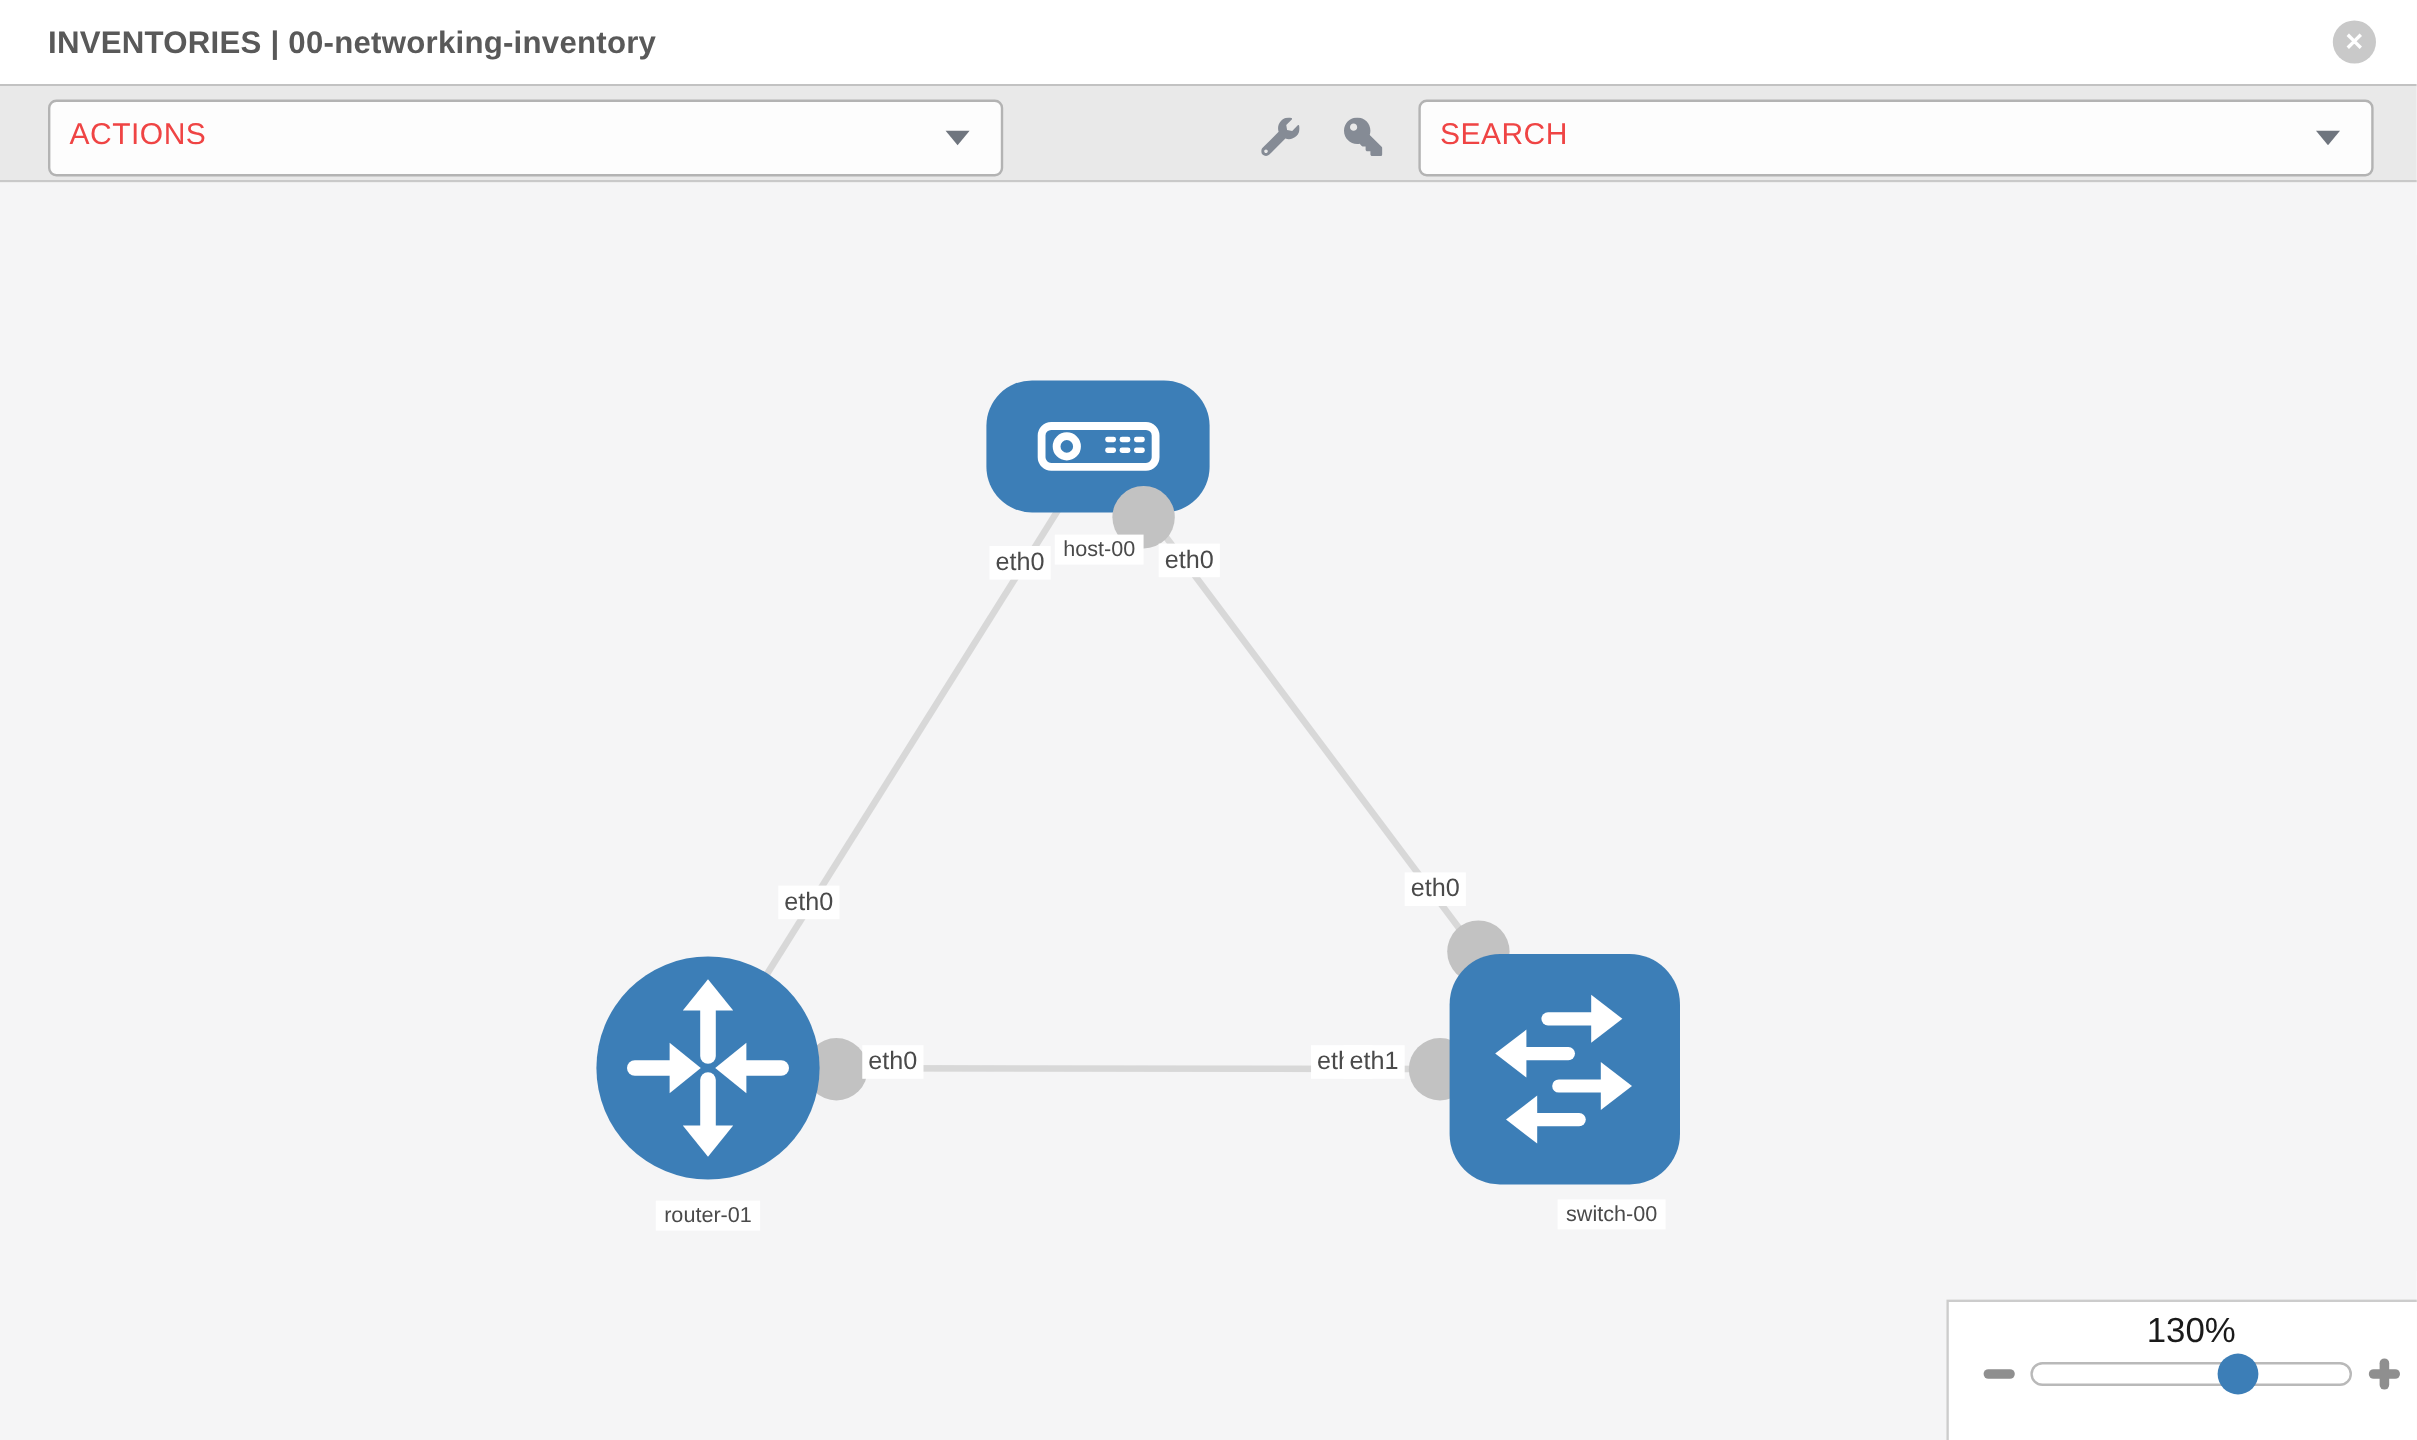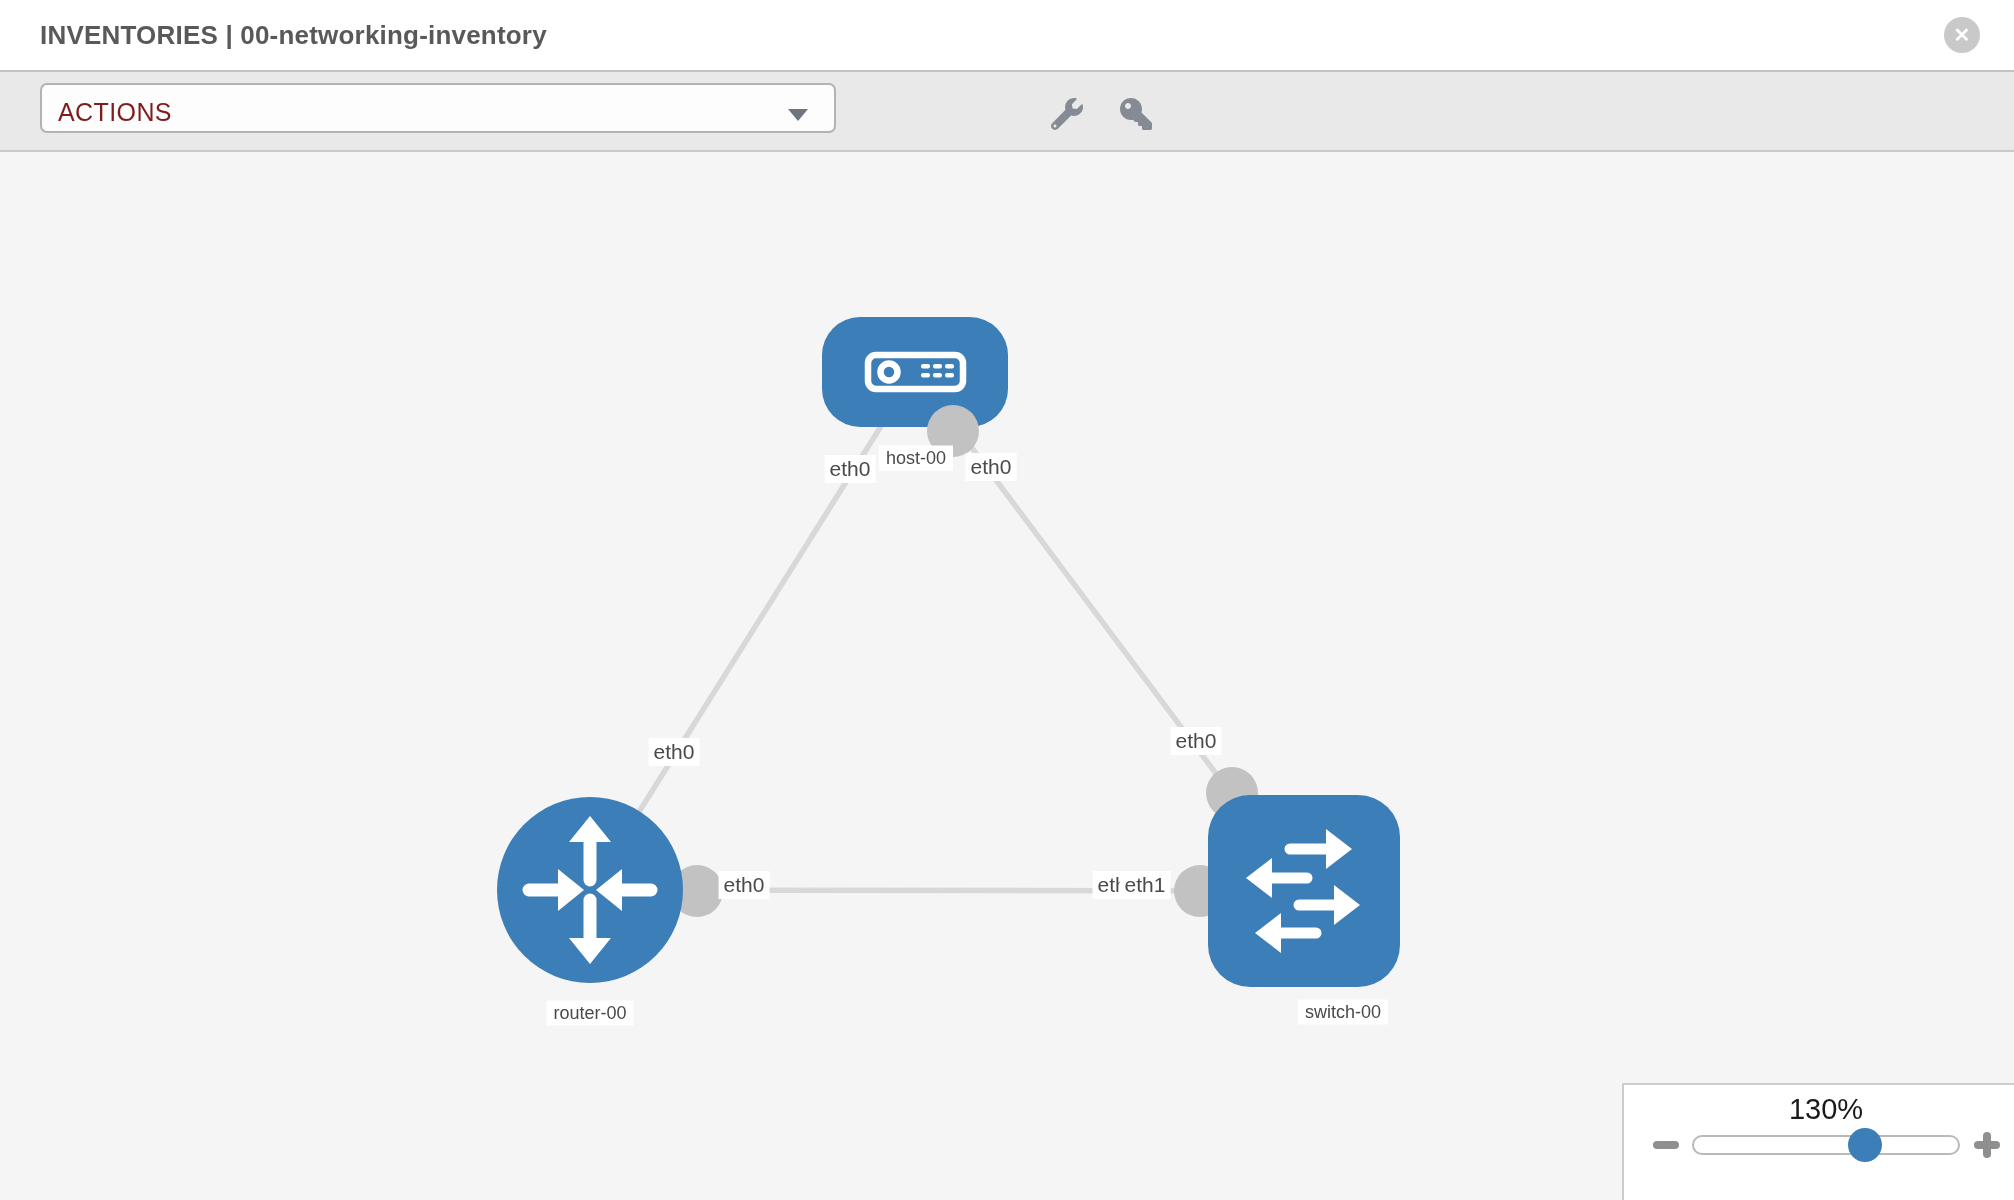--- a/index.html
+++ b/index.html
@@ -11,22 +11,22 @@
             border-bottom:2px solid #c2c2c2; }
   .header-title { position:absolute; left:40px; top:0; line-height:70px;
                   font-size:26px; font-weight:bold; color:#595959; letter-spacing:.2px; }
   .close-btn { position:absolute; left:1944px; top:17px; width:36px; height:36px;
                border-radius:50%; background:#c9c9c9; color:#fff; font-size:20px; font-weight:bold;
                display:flex; align-items:center; justify-content:center; cursor:pointer; }
 
   
   .toolbar { position:absolute; left:0; top:72px; width:2014px; height:80px;
              background:#e9e9e9; border-bottom:2px solid #c9c9c9; }
-  .select-box { position:absolute; top:11px; height:50px; background:#fdfdfd;
-                border:2px solid #b3b3b3; border-radius:7px; font-size:25px; color:#7f1d1d;
+  .select-box { position:absolute; top:11px; height:64px; background:#fdfdfd;
+                border:2px solid #b3b3b3; border-radius:7px; font-size:25px; color:#ef4444;
                 line-height:54px; padding-left:16px; letter-spacing:.4px; cursor:pointer; }
   .actions-box { left:40px; width:796px; }
   .search-box  { left:1182px; width:796px; }
   .caret-down { position:absolute; right:26px; top:24px; width:0; height:0;
                 border-left:10px solid transparent; border-right:10px solid transparent;
                 border-top:12px solid #6f757e; }
   .tool-icon { position:absolute; top:26px; width:32px; height:32px; cursor:pointer; }
   .tool-icon svg { width:100%; height:100%; fill:#858b95; }
   .wrench { left:1051px; }
   .key { left:1120px; }
@@ -74,20 +74,24 @@
     <svg viewBox="0 0 512 512">
         <path d="M507.73 109.1c-2.24-9.03-13.54-12.09-20.12-5.51l-74.36 74.36-67.88-11.31-11.31-67.88 74.36-74.36c6.62-6.62 3.43-17.9-5.66-20.16-47.38-11.74-99.55.91-136.58 37.93-39.64 39.64-50.55 97.1-34.05 147.2L18.74 402.76c-24.99 24.99-24.99 65.51 0 90.5 24.99 24.99 65.51 24.99 90.5 0l213.21-213.21c50.12 16.71 107.47 5.68 147.37-34.22 37.07-37.07 49.7-89.32 37.91-136.73zM64 472c-13.25 0-24-10.75-24-24 0-13.26 10.75-24 24-24s24 10.74 24 24c0 13.25-10.75 24-24 24z"></path>
       </svg>
   </span>
   <span class="tool-icon key">
     <svg viewBox="0 0 512 512">
         <path d="M512 176.001C512 273.203 433.202 352 336 352c-11.22 0-22.19-1.062-32.827-3.069l-24.012 27.014A23.999 23.999 0 0 1 261.223 384H224v40c0 13.255-10.745 24-24 24h-40v40c0 13.255-10.745 24-24 24H24c-13.255 0-24-10.745-24-24v-78.059c0-6.365 2.529-12.47 7.029-16.971l161.802-161.802C163.108 213.814 160 195.271 160 176 160 78.798 238.797.001 335.999 0 433.488-.001 512 78.511 512 176.001zM336 128c0 26.51 21.49 48 48 48s48-21.49 48-48-21.49-48-48-48-48 21.49-48 48z"></path>
       </svg>
   </span>
 
+  <div class="select-box search-box">
+    <span>SEARCH</span>
+    <span class="caret-down"></span>
+  </div>
 </div>
 
 <div class="canvas">
   <svg width="2014" height="1048" viewBox="0 0 2014 1048">
 
     <g stroke="#d8d8d8" stroke-width="5.5">
       <line x1="915" y1="220" x2="590" y2="738"></line>
       <line x1="915" y1="220" x2="1304" y2="739"></line>
       <line x1="590" y1="738" x2="1304" y2="739"></line>
     </g>
@@ -138,21 +142,21 @@
           <rect x="921" y="221" width="9" height="4.5" rx="2"></rect>
             <rect x="933" y="221" width="9" height="4.5" rx="2"></rect>
             <rect x="945" y="221" width="9" height="4.5" rx="2"></rect>
         </g>
       </g>
       <circle cx="953" cy="279" r="26" fill="#c2c2c2"></circle>
     </g>
   </svg>
 
   <div class="net-label node-label" style="left:916px;  top:306px;">host-00</div>
-  <div class="net-label node-label" style="left:590px;  top:861px;">router-00</div>
+  <div class="net-label node-label" style="left:590px;  top:861px;">router-01</div>
   <div class="net-label node-label" style="left:1303px; top:860px;margin-left:40px;">switch-00</div>
 
   <div class="net-label if-label" style="left:850px;  top:317px;">eth0</div>
   <div class="net-label if-label" style="left:991px;  top:315px;">eth0</div>
   <div class="net-label if-label" style="left:674px;  top:600px;">eth0</div>
   <div class="net-label if-label" style="left:1196px; top:589px;">eth0</div>
   <div class="net-label if-label" style="left:744px;  top:733px;">eth0</div>
   <div class="net-label if-label" style="left:1118px; top:733px;">eth0</div>
   <div class="net-label if-label front" style="left:1145px; top:733px;">eth1</div>
 </div>

